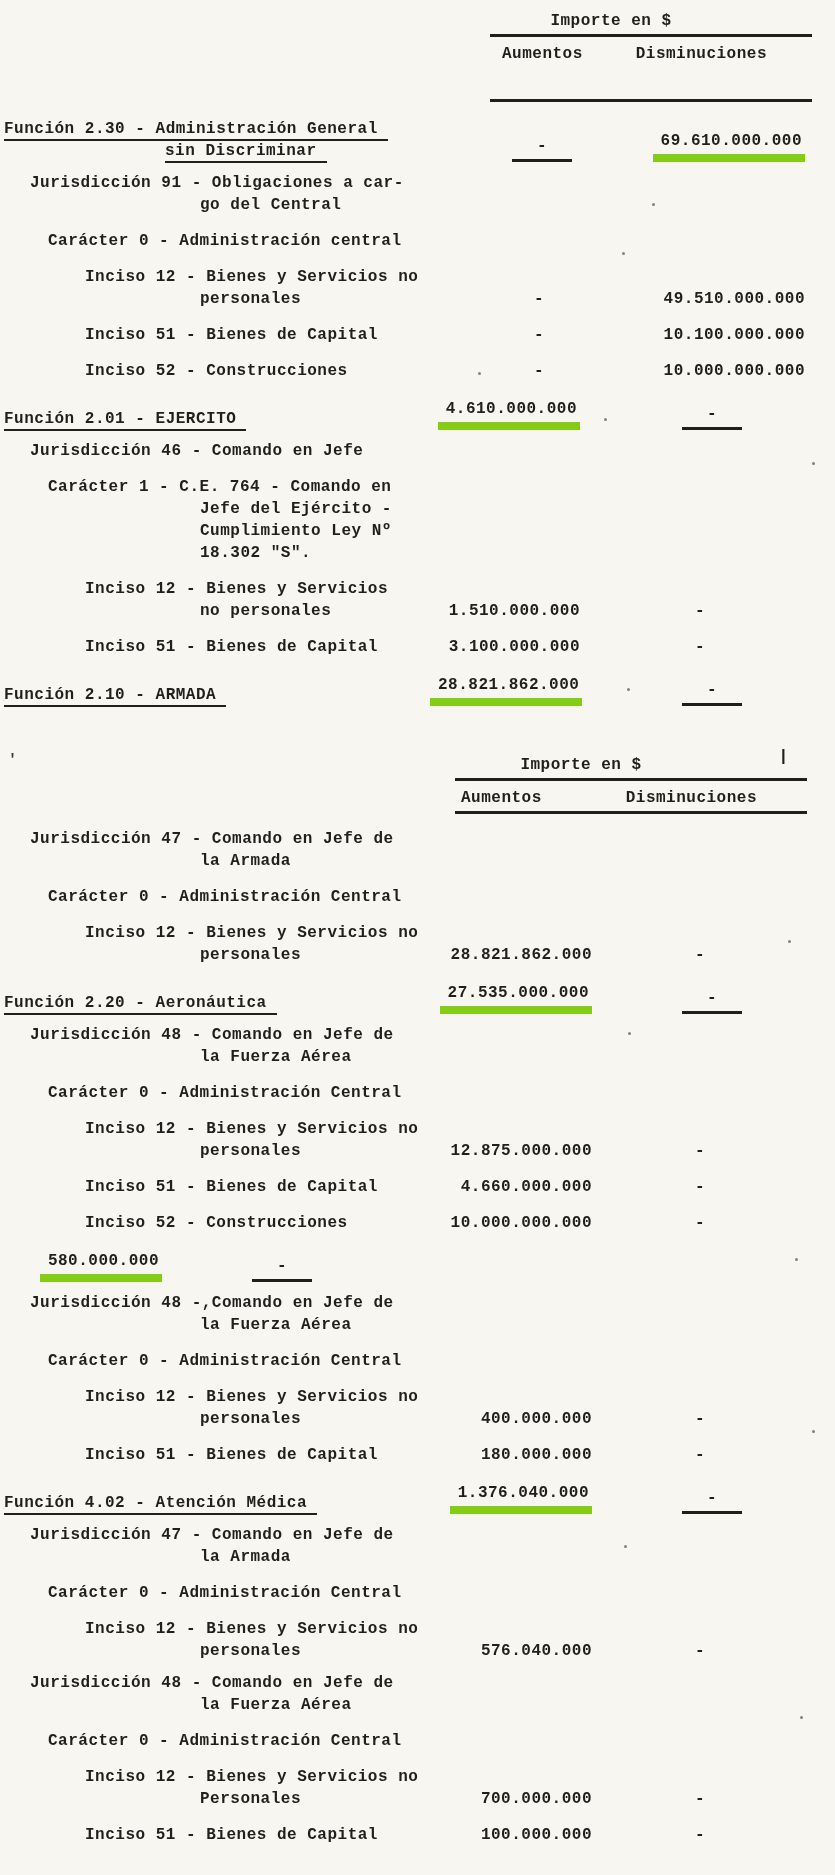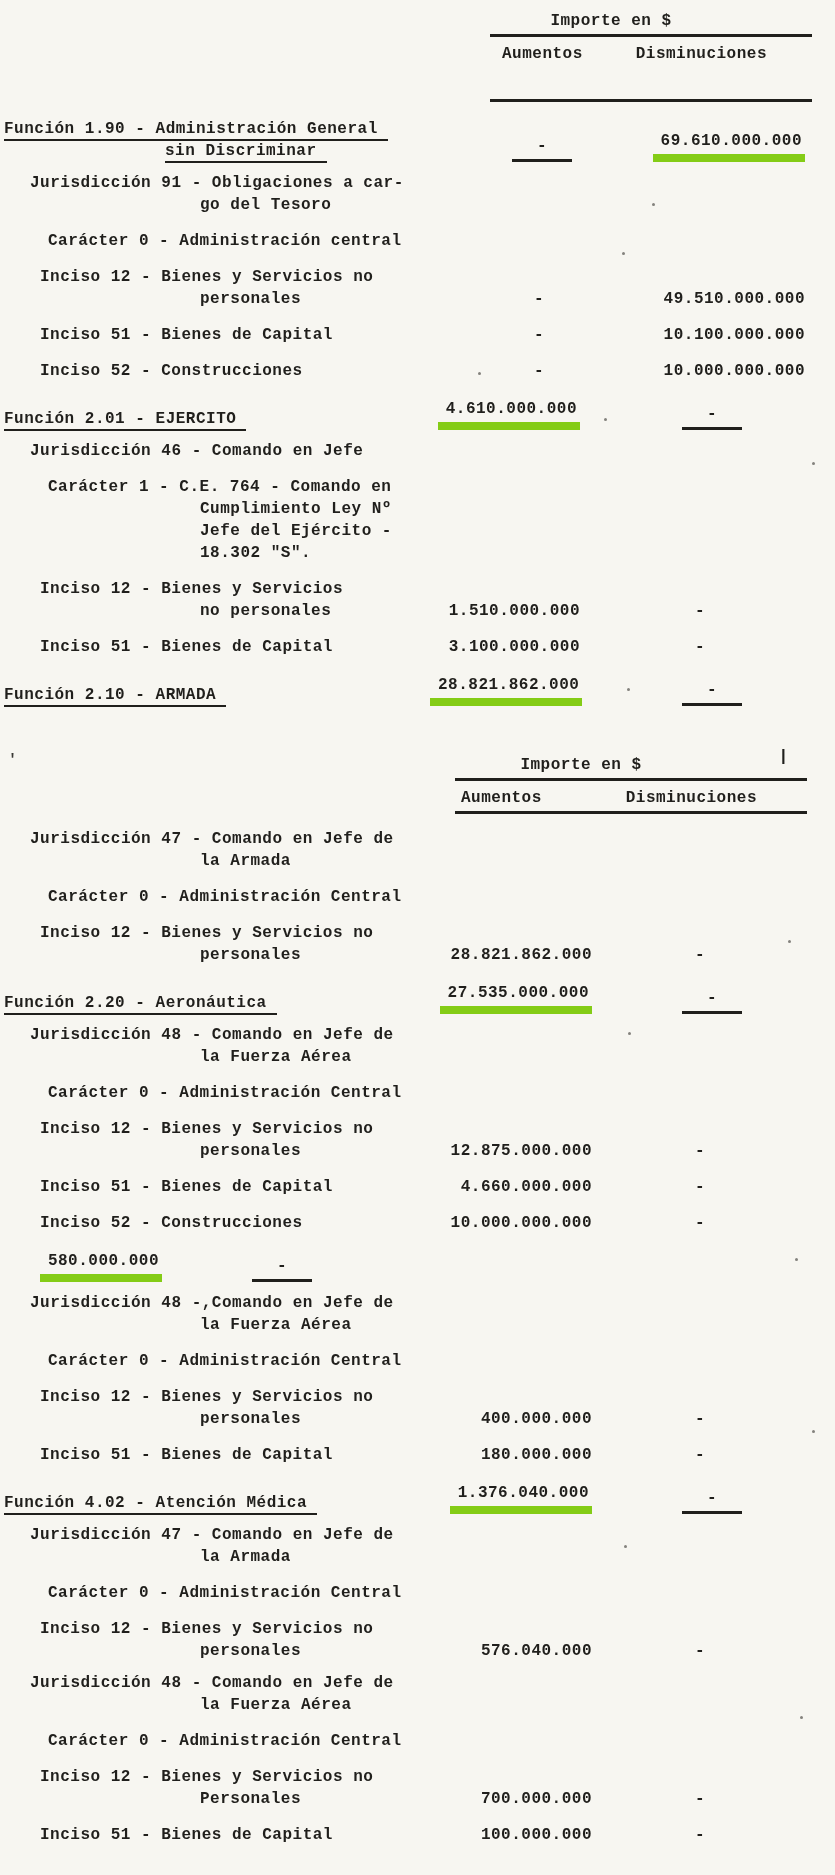--- a/index.html
+++ b/index.html
@@ -36,21 +36,21 @@
   #sec2 { margin-top:14px; }
   .row { display:flex; align-items:flex-end; white-space:nowrap; }
   .r-f { margin-top:16px; }
   .r-j { margin-top:10px; }
   .r-c { margin-top:14px;align-items:flex-end; }
   .r-i { margin-top:14px; }
   .label { width:430px; box-sizing:border-box; }
   .r-f .lline:first-child { padding-left:4px; }
   .r-j .lline:first-child { padding-left:30px; }
   .r-c .lline:first-child { padding-left:48px; }
-  .r-i .lline:first-child { padding-left:40px; }
+  .r-i .lline:first-child { padding-left:85px; }
   .cont { padding-left:200px; }
   .r-f .cont { padding-left:165px; }
   .u { border-bottom:2.5px solid #201f1c; padding-bottom:1px; padding-right:10px; }
   .aum { width:150px; text-align:right; box-sizing:border-box; }
   .dis { width:225px; text-align:right; box-sizing:border-box; }
   .sec2 .aum { width:162px; }
   .sec2 .dis { width:213px; }
   .aum .dash-plain { padding-right:36px; }
   .dis .dash-plain { padding-right:100px; }
   .num-u { display:inline-block; border-bottom:8px solid #84cc16; padding:0 3px 2px 8px; }
@@ -72,30 +72,30 @@
     <div class="hdr-cols">
       <span class="col-aum">Aumentos</span>
       <span class="col-dis">Disminuciones</span>
     </div>
     <div class="hdr-rule"></div>
   </div>
 
   <div class="rows sec1" id="sec1">
       <div class="row r-f">
         <div class="label">
-          <div class="lline"><span class="u">Función 1.90 - Administración General</span></div>
+          <div class="lline"><span class="u">Función 2.30 - Administración General</span></div>
           <div class="lline cont"><span class="u">sin Discriminar</span></div>
         </div>
         <div class="aum"><span class="dash-u">-</span></div>
         <div class="dis"><span class="num-u">69.610.000.000</span></div>
       </div>
       <div class="row r-j">
         <div class="label">
           <div class="lline"><span>Jurisdicción 91 - Obligaciones a car-</span></div>
-          <div class="lline cont"><span>go del Tesoro</span></div>
+          <div class="lline cont"><span>go del Central</span></div>
         </div>
         <div class="aum"></div>
         <div class="dis"></div>
       </div>
       <div class="row r-c">
         <div class="label">
           <div class="lline"><span>Carácter 0 - Administración central</span></div>
         </div>
         <div class="aum"></div>
         <div class="dis"></div>
@@ -132,22 +132,22 @@
       <div class="row r-j">
         <div class="label">
           <div class="lline"><span>Jurisdicción 46 - Comando en Jefe</span></div>
         </div>
         <div class="aum"></div>
         <div class="dis"></div>
       </div>
       <div class="row r-c">
         <div class="label">
           <div class="lline"><span>Carácter 1 - C.E. 764 - Comando en</span></div>
+          <div class="lline cont"><span>Jefe del Ejército -</span></div>
           <div class="lline cont"><span>Cumplimiento Ley Nº</span></div>
-          <div class="lline cont"><span>Jefe del Ejército -</span></div>
           <div class="lline cont"><span>18.302 "S".</span></div>
         </div>
         <div class="aum"></div>
         <div class="dis"></div>
       </div>
       <div class="row r-i">
         <div class="label">
           <div class="lline"><span>Inciso 12 - Bienes y Servicios</span></div>
           <div class="lline cont"><span>no personales</span></div>
         </div>

